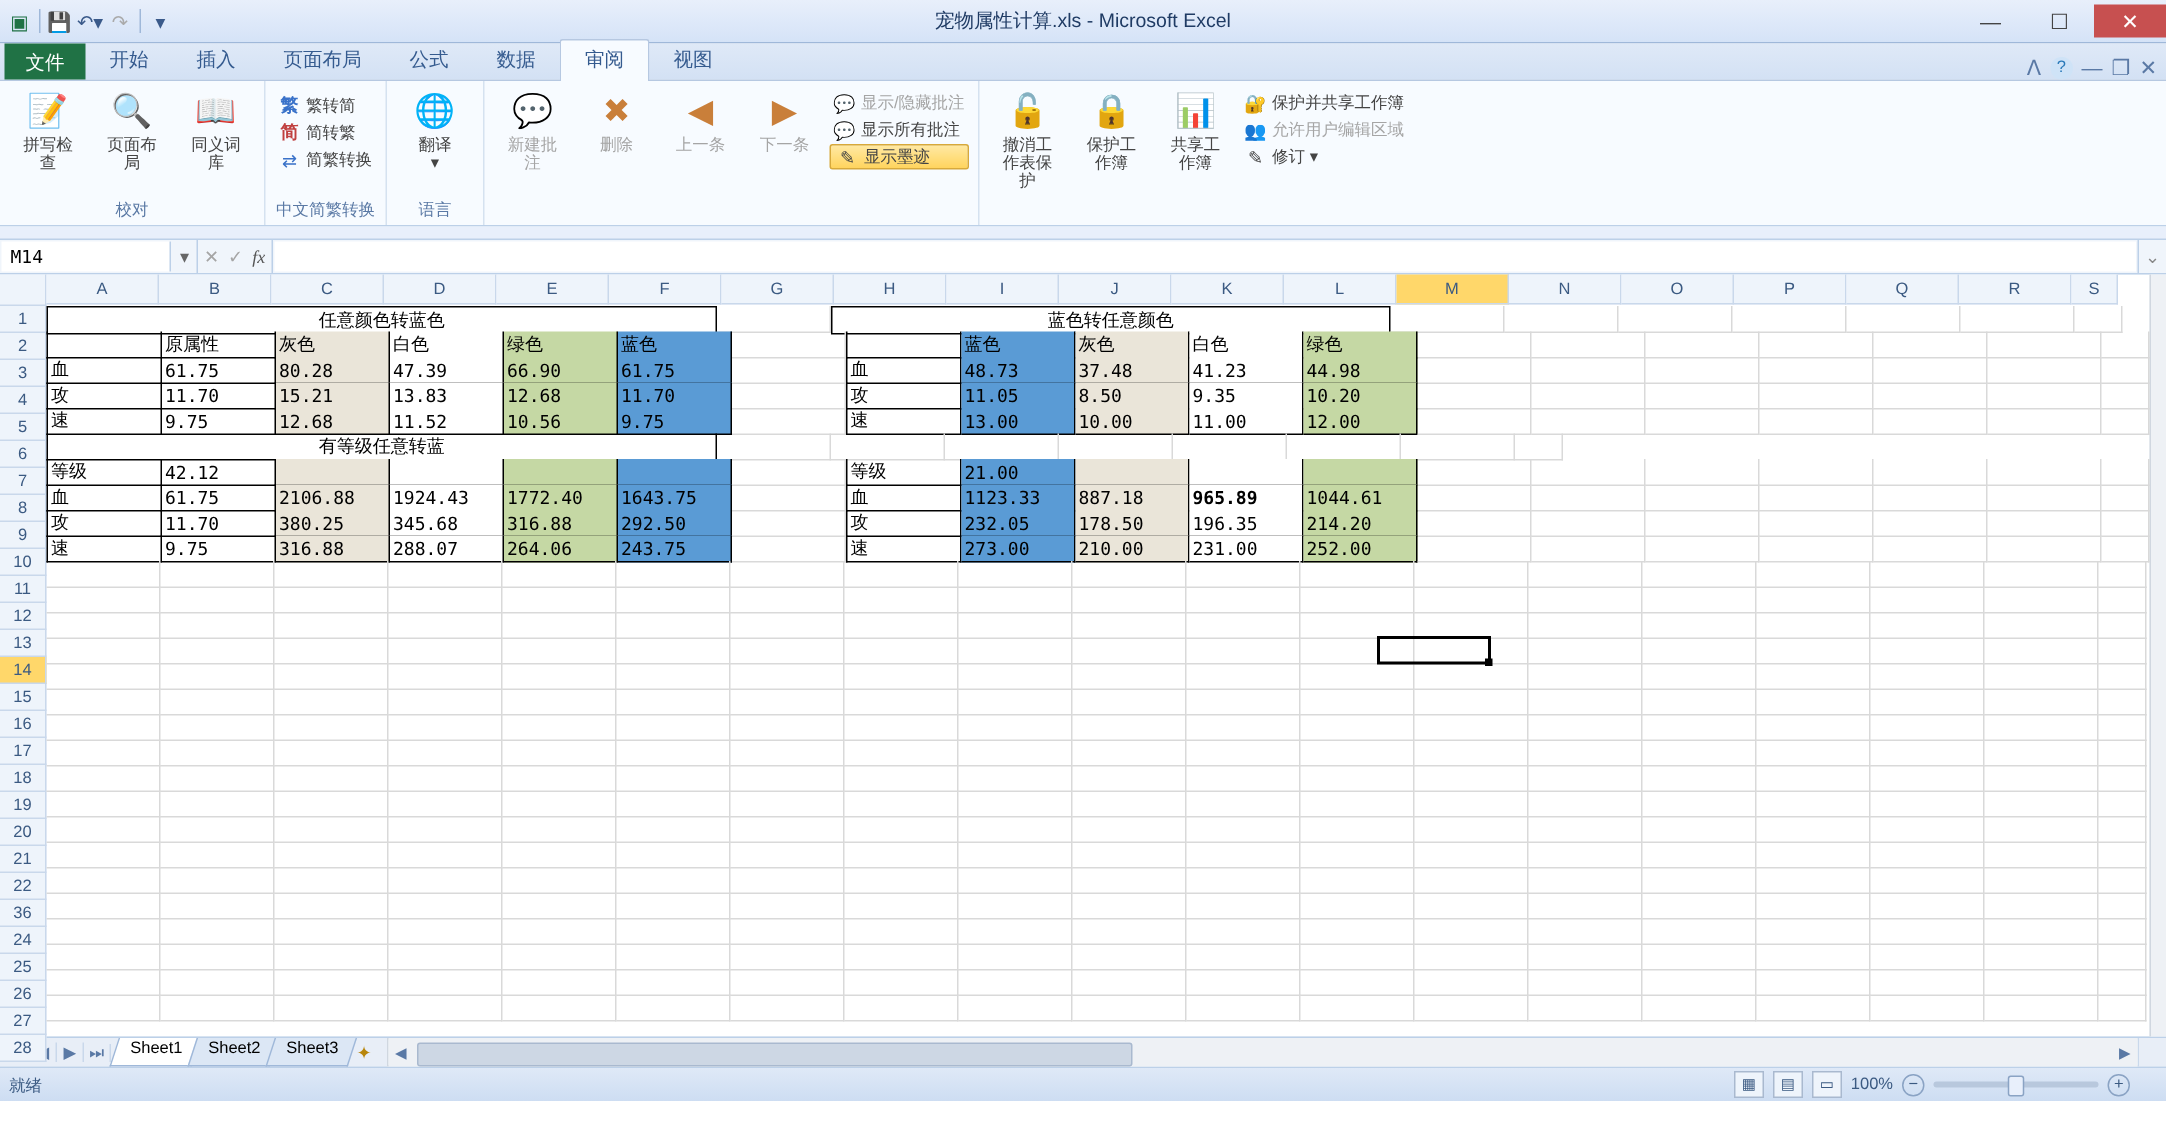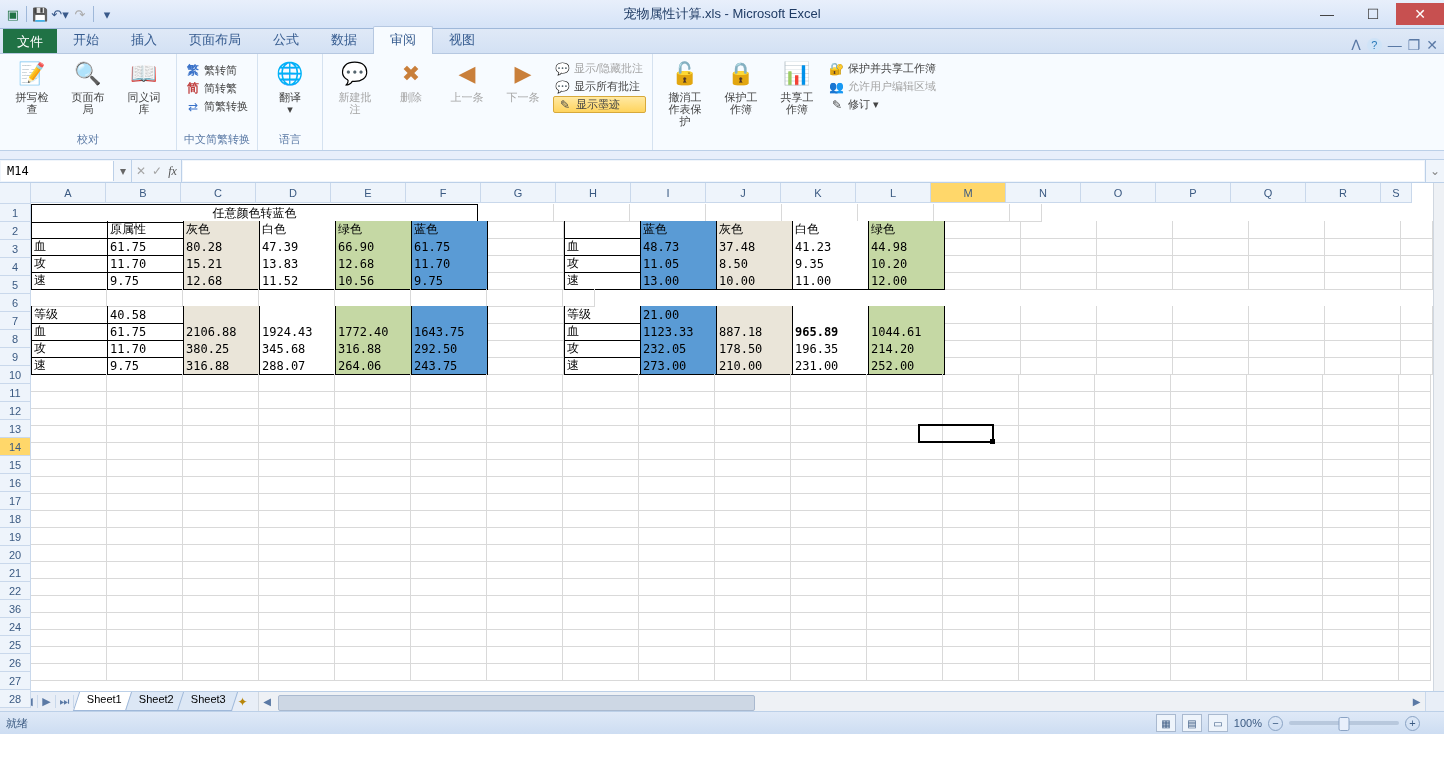--- a/index.html
+++ b/index.html
@@ -299,20 +299,21 @@
           <div class="rh">24</div>
           <div class="rh">25</div>
           <div class="rh">26</div>
           <div class="rh">27</div>
           <div class="rh">28</div>
         </div>
       <div class="cells" id="cells">
           <div class="row">
             <div class="cell center" style="width: 441px; border-color: rgb(0, 0, 0); border-left-width: 1px; border-left-style: solid; border-top-width: 1px; border-top-style: solid;">任意颜色转蓝色</div>
             <div class="cell" style="width: 71px;"></div>
+            <div class="cell center" style="width: 367px; border-color: rgb(0, 0, 0); border-left-width: 1px; border-left-style: solid; border-top-width: 1px; border-top-style: solid;">蓝色转任意颜色</div>
             <div class="cell" style="width: 71px;"></div>
             <div class="cell" style="width: 71px;"></div>
             <div class="cell" style="width: 71px;"></div>
             <div class="cell" style="width: 71px;"></div>
             <div class="cell" style="width: 71px;"></div>
             <div class="cell" style="width: 71px;"></div>
             <div class="cell" style="width: 27px;"></div>
           </div>
           <div class="row">
             <div class="cell" style="width: 71px; border-color: rgb(0, 0, 0); border-left-width: 1px; border-left-style: solid;"></div>
@@ -392,32 +393,33 @@
             <div class="cell fill-green" style="width: 71px; border-color: rgb(0, 0, 0); border-right-width: 1px; border-right-style: solid;">12.00</div>
             <div class="cell" style="width: 71px;"></div>
             <div class="cell" style="width: 71px;"></div>
             <div class="cell" style="width: 71px;"></div>
             <div class="cell" style="width: 71px;"></div>
             <div class="cell" style="width: 71px;"></div>
             <div class="cell" style="width: 71px;"></div>
             <div class="cell" style="width: 27px;"></div>
           </div>
           <div class="row">
+            <div class="cell center" style="width: 441px; border-color: rgb(0, 0, 0); border-left-width: 1px; border-left-style: solid;">有等级任意转蓝</div>
             <div class="cell" style="width: 71px;"></div>
             <div class="cell" style="width: 71px;"></div>
             <div class="cell" style="width: 71px;"></div>
             <div class="cell" style="width: 71px;"></div>
             <div class="cell" style="width: 71px;"></div>
             <div class="cell" style="width: 71px;"></div>
             <div class="cell" style="width: 71px;"></div>
             <div class="cell" style="width: 27px;"></div>
           </div>
           <div class="row">
             <div class="cell" style="width: 71px; border-color: rgb(0, 0, 0); border-left-width: 1px; border-left-style: solid;">等级</div>
-            <div class="cell" style="width: 71px; border-color: rgb(0, 0, 0);">40.58</div>
+            <div class="cell" style="width: 71px; border-color: rgb(0, 0, 0);">42.12</div>
             <div class="cell fill-grey" style="width: 71px; border-color: rgb(0, 0, 0);"></div>
             <div class="cell fill-white" style="width: 71px; border-color: rgb(0, 0, 0);"></div>
             <div class="cell fill-green" style="width: 71px; border-color: rgb(0, 0, 0);"></div>
             <div class="cell fill-blue" style="width: 71px; border-color: rgb(0, 0, 0); border-right-width: 1px; border-right-style: solid;"></div>
             <div class="cell" style="width: 71px;"></div>
             <div class="cell" style="width: 71px; border-color: rgb(0, 0, 0); border-left-width: 1px; border-left-style: solid;">等级</div>
             <div class="cell fill-blue" style="width: 71px; border-color: rgb(0, 0, 0);">21.00</div>
             <div class="cell fill-grey" style="width: 71px; border-color: rgb(0, 0, 0);"></div>
             <div class="cell fill-white" style="width: 71px; border-color: rgb(0, 0, 0);"></div>
             <div class="cell fill-green" style="width: 71px; border-color: rgb(0, 0, 0); border-right-width: 1px; border-right-style: solid;"></div>

